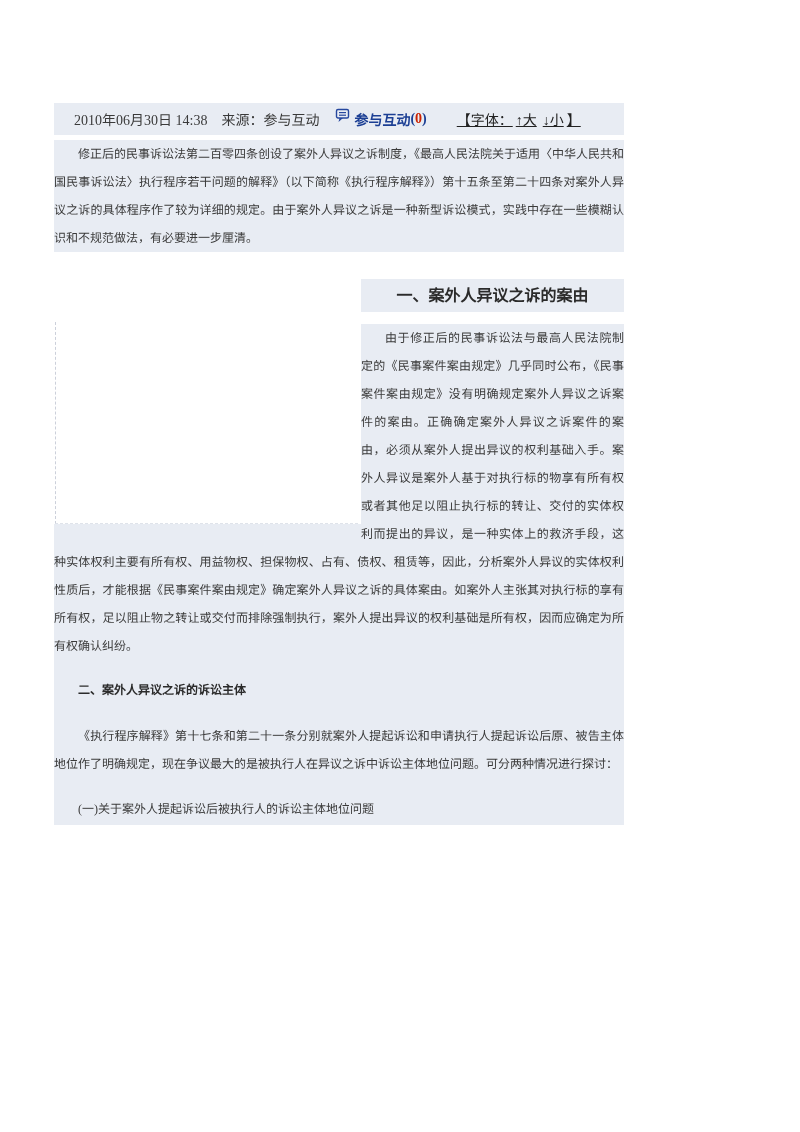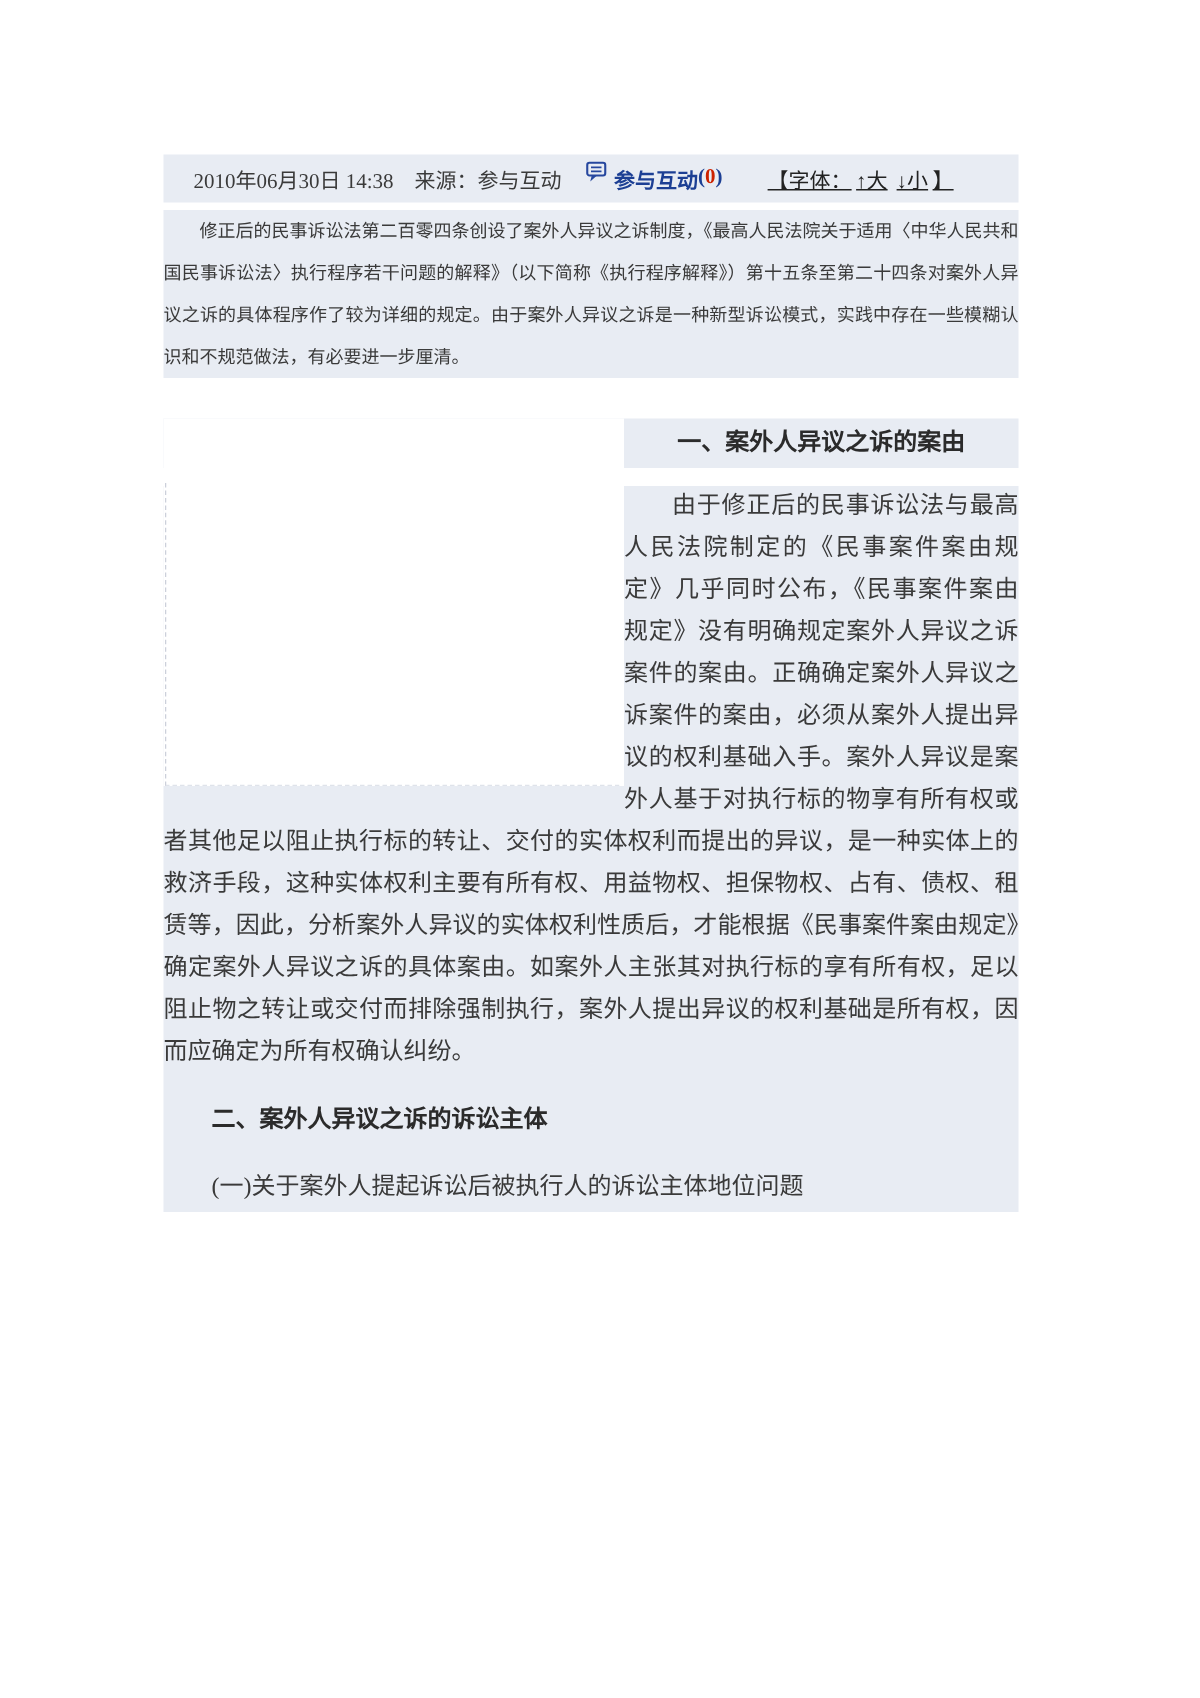--- a/index.html
+++ b/index.html
@@ -15,21 +15,21 @@
     color: #3a3a3a;
     position: relative;
   }
   .page {
     width: 800px;
     height: 1132px;
     position: relative;
   }
   .content {
     width: 570px;
-    margin-left: 109px;
+    margin-left: 54px;
   }
   
   .meta-bar {
     margin-top: 103px;
     height: 32px;
     background: var(--hl, #e8ecf3);
     display: flex;
     align-items: center;
     font-size: 14px;
     white-space: nowrap;
@@ -95,21 +95,21 @@
     height: 33px;
     line-height: 33px;
     font-size: 16px;
     font-weight: bold;
     text-align: center;
     color: #2b2b2b;
     margin-bottom: 12px;
   }
   .main-body {
     background: var(--hl, #e8ecf3);
-    font-size: 16px;
+    font-size: 12px;
     line-height: 28px;
     text-align: justify;
     padding-bottom: 2px;
   }
   .main-body p {
     margin: 17px 0;
     text-indent: 2em;
   }
   .main-body p:first-child { margin-top: 0; }
   .main-body p:last-child { margin-bottom: 0; }
@@ -154,18 +154,19 @@
     <div class="para1">修正后的民事诉讼法第二百零四条创设了案外人异议之诉制度，《最高人民法院关于适用〈中华人民共和国民事诉讼法〉执行程序若干问题的解释》（以下简称《执行程序解释》）第十五条至第二十四条对案外人异议之诉的具体程序作了较为详细的规定。由于案外人异议之诉是一种新型诉讼模式，实践中存在一些模糊认识和不规范做法，有必要进一步厘清。</div>
 
     <div class="main-sec">
       <div class="img-float">
         <div class="frame-hint"></div>
       </div>
       <div class="sec1-title">一、案外人异议之诉的案由</div>
       <div class="main-body">
         <p>由于修正后的民事诉讼法与最高人民法院制定的《民事案件案由规定》几乎同时公布，《民事案件案由规定》没有明确规定案外人异议之诉案件的案由。正确确定案外人异议之诉案件的案由，必须从案外人提出异议的权利基础入手。案外人异议是案外人基于对执行标的物享有所有权或者其他足以阻止执行标的转让、交付的实体权利而提出的异议，是一种实体上的救济手段，这种实体权利主要有所有权、用益物权、担保物权、占有、债权、租赁等，因此，分析案外人异议的实体权利性质后，才能根据《民事案件案由规定》确定案外人异议之诉的具体案由。如案外人主张其对执行标的享有所有权，足以阻止物之转让或交付而排除强制执行，案外人提出异议的权利基础是所有权，因而应确定为所有权确认纠纷。</p>
         <p class="sec2-title">二、案外人异议之诉的诉讼主体</p>
+        <p>《执行程序解释》第十七条和第二十一条分别就案外人提起诉讼和申请执行人提起诉讼后原、被告主体地位作了明确规定，现在争议最大的是被执行人在异议之诉中诉讼主体地位问题。可分两种情况进行探讨：</p>
         <p class="subhead">(一)关于案外人提起诉讼后被执行人的诉讼主体地位问题</p>
       </div>
     </div>
 
   </div>
 </div>
 
 </body></html>

